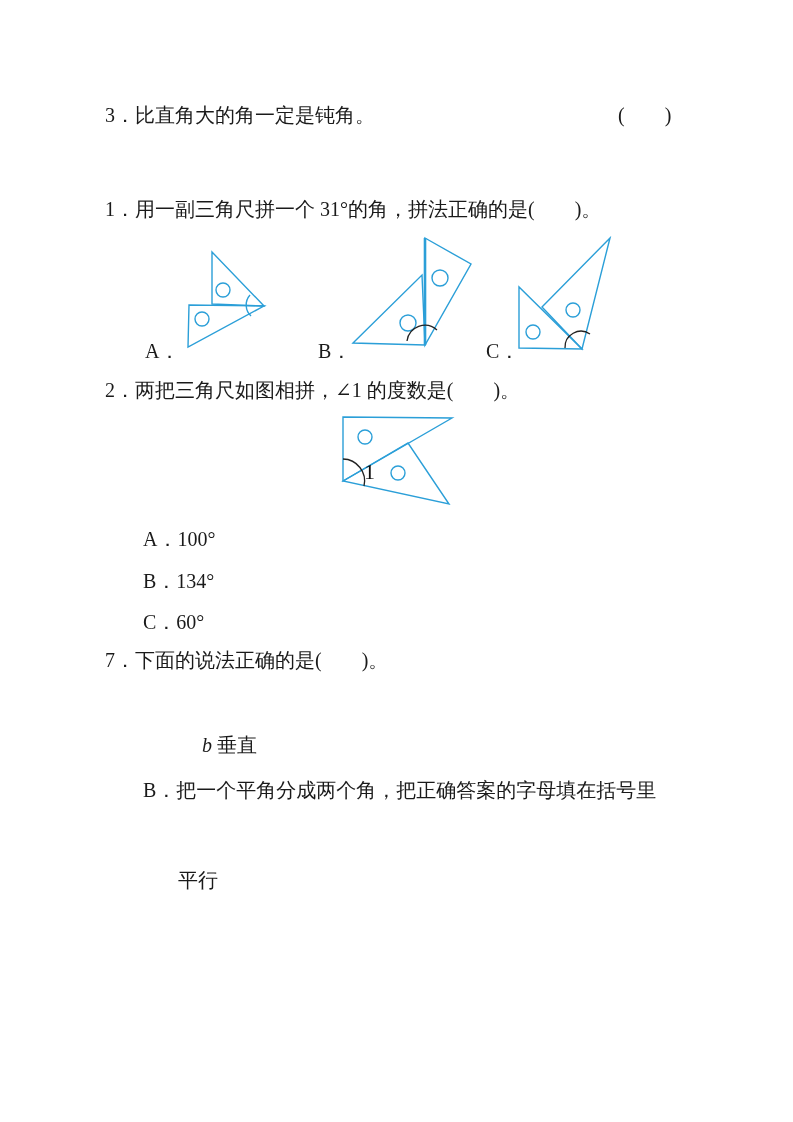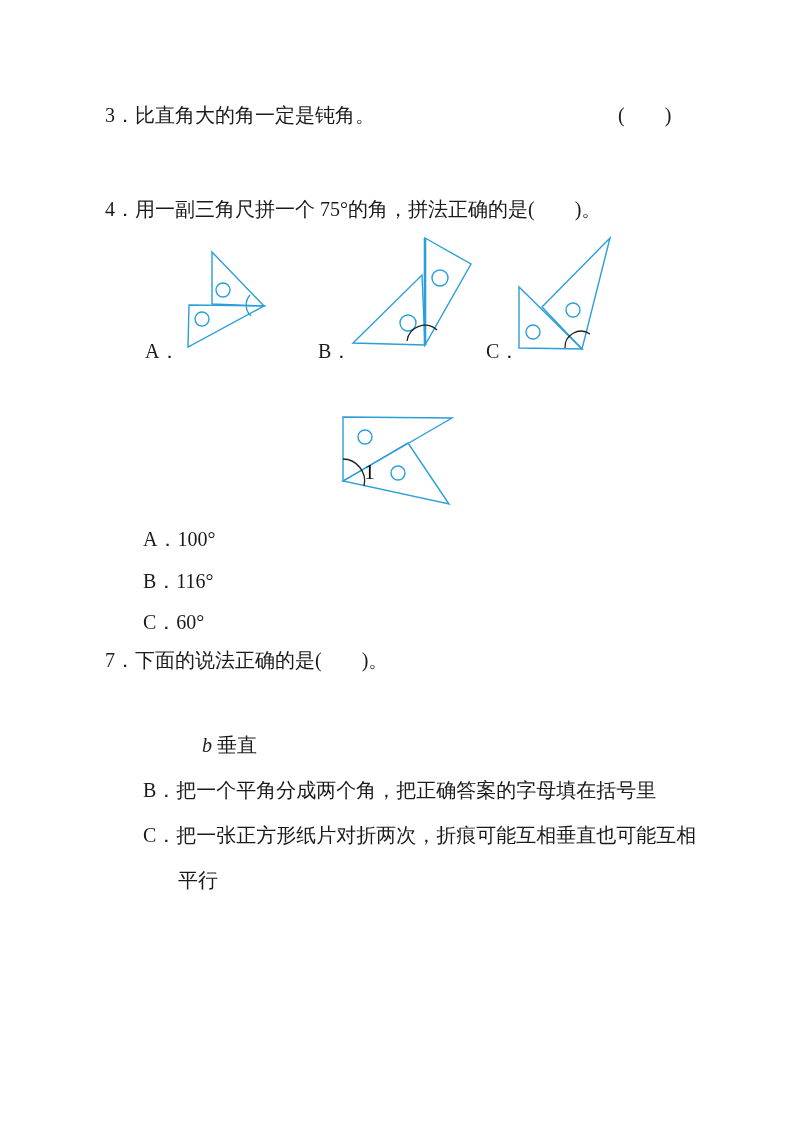--- a/index.html
+++ b/index.html
@@ -41,21 +41,21 @@
 </style>
 </head>
 <body>
 
 <div class="page">
 
   <div class="line" style="left:105px; top:103px">3．比直角大的角一定是钝角。</div>
   <div class="line" style="left:618px; top:103px">(　　)</div>
 
 
-  <div class="line" style="left:105px; top:197px">4．用一副三角尺拼一个 75°的角，拼法正确的是(　　)。</div>
+  <div class="line" style="left:105px; top:197px">1．用一副三角尺拼一个 31°的角，拼法正确的是(　　)。</div>
 
   <svg style="left:130px; top:228px" width="500" height="132" viewBox="130 228 500 132">
 
     <g>
       <polygon class="blue-shape" points="212,252 212,304 264,306"></polygon>
       <polygon class="blue-shape" points="189,305 264,306 188,347"></polygon>
       <circle class="blue-shape" cx="223" cy="290" r="7"></circle>
       <circle class="blue-shape" cx="202" cy="319" r="7"></circle>
       <path class="blue-shape" d="M 250,295 A 15 15 0 0 0 251,316"></path>
     </g>
@@ -75,50 +75,48 @@
       <circle class="blue-shape" cx="573" cy="310" r="7"></circle>
       <circle class="blue-shape" cx="533" cy="332" r="7"></circle>
       <path class="black-arc" d="M 565,348 A 16 16 0 0 1 590,334"></path>
     </g>
   </svg>
 
   <span class="fig-label" style="left:145px; top:338px">A．</span>
   <span class="fig-label" style="left:318px; top:338px">B．</span>
   <span class="fig-label" style="left:486px; top:338px">C．</span>
 
+  <div class="line" style="left:105px; top:378px">2．两把三角尺如图相拼，∠1 的度数是(　　)。</div>
 
   <svg style="left:334px; top:412px" width="128" height="96" viewBox="334 412 128 96">
     <polygon class="blue-shape" points="343,417 452,418 343,481"></polygon>
     <polygon class="blue-shape" points="343,481 408,443 449,504"></polygon>
     <circle class="blue-shape" cx="365" cy="437" r="7"></circle>
     <circle class="blue-shape" cx="398" cy="473" r="7"></circle>
     <path class="black-arc" d="M 343,459 A 22 22 0 0 1 364,486"></path>
   </svg>
   <span class="angle-num" style="left:364px; top:459px">1</span>
 
   <div class="line" style="left:143px; top:527px">
     <span>A．</span><span>100°</span>
   </div>
   <div class="line" style="left:143px; top:569px">
-    <span>B．</span><span>116°</span>
+    <span>B．</span><span>134°</span>
   </div>
   <div class="line" style="left:143px; top:610px">
     <span>C．</span><span>60°</span>
   </div>
 
   <div class="line" style="left:105px; top:648px">7．下面的说法正确的是(　　)。</div>
 
   <div class="line" style="left:202px; top:733px">
     <span class="var">b</span><span> 垂直</span>
   </div>
 
   <div class="line" style="left:143px; top:778px">
     <span>B．</span><span>把一个平角分成两个角，把正确答案的字母填在括号里</span>
   </div>
 
-  <div class="line" style="left:143px; top:823px">
-    <span>C．</span><span>把一张正方形纸片对折两次，折痕可能互相垂直也可能互相</span>
-  </div>
   <div class="line" style="left:178px; top:868px">
     <span>平行</span>
   </div>
 
 </div>
 
 </body></html>

